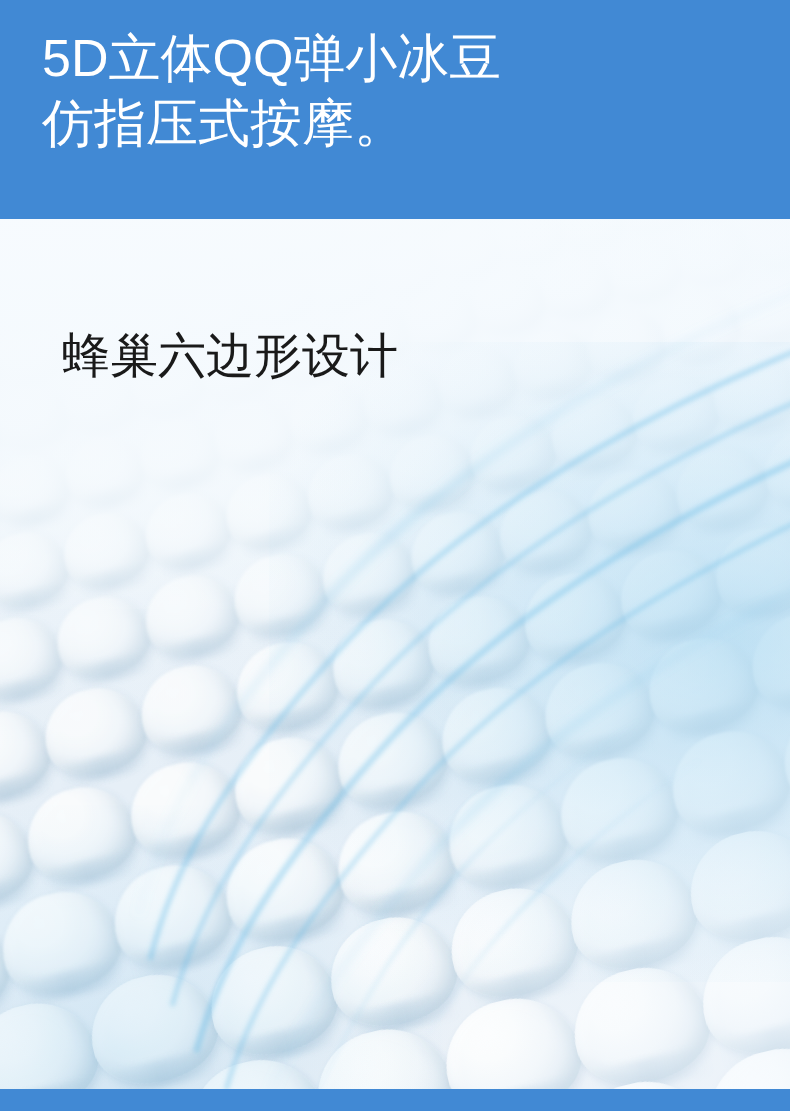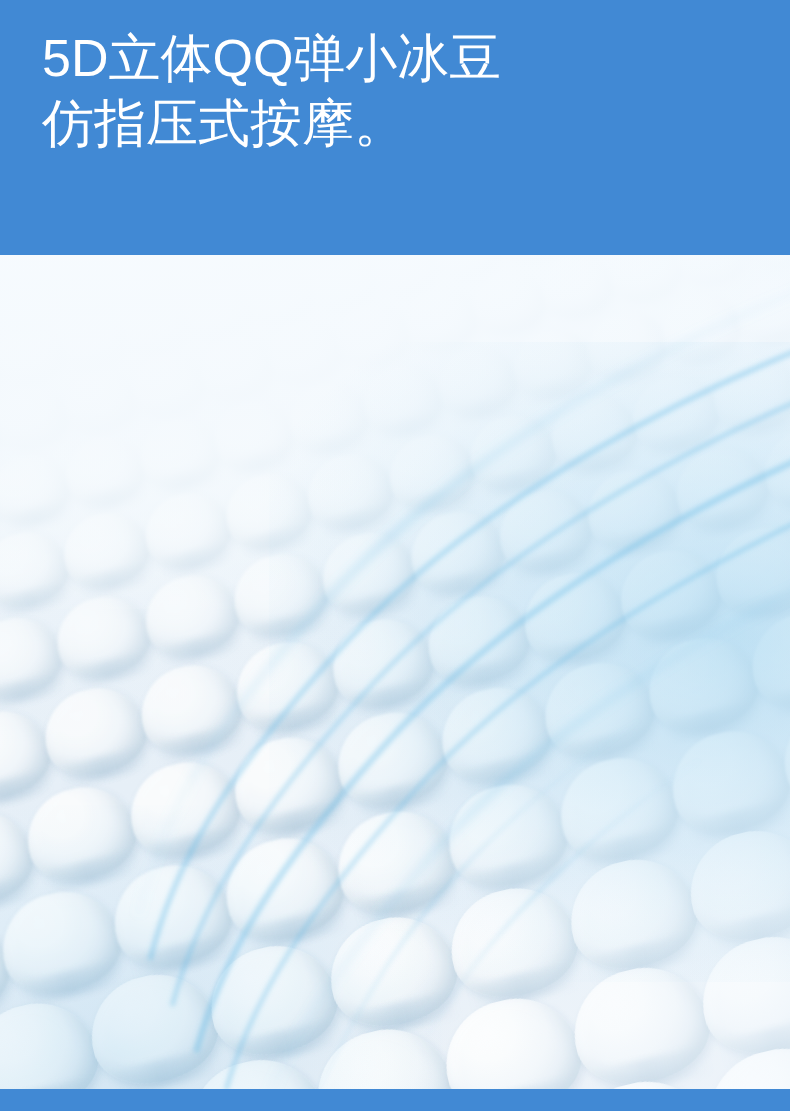--- a/index.html
+++ b/index.html
@@ -13,21 +13,21 @@
   .page {
     position:relative;
     width:790px; height:1111px;
     overflow:hidden;
     background:#eef4f9;
   }
 
   
   .header-banner {
     position:absolute; left:0; top:0;
-    width:790px; height:255px;
+    width:790px; height:219px;
     background:#4189D4;
     z-index:40;
   }
   .header-title {
     position:absolute;
     left:42px; top:26px;
     color:#ffffff;
     font-size:52px;
     line-height:65px;
     font-weight:400;
@@ -453,20 +453,21 @@
         <path d="M700,560 C580,640 486,734 428,834" fill="none" stroke="url(#arcg2)" stroke-width="3"></path>
       </g>
     </svg>
   </div>
 
   <div class="bottom-bar"></div>
 
   <div class="features">
 
     <div class="feature" id="feature-0">
+      <div class="f-sub">蜂巢六边形设计</div>
     </div>
 
     <div class="feature" id="feature-1">
     </div>
 
 
   </div>
 </div>
 
 </body></html>

